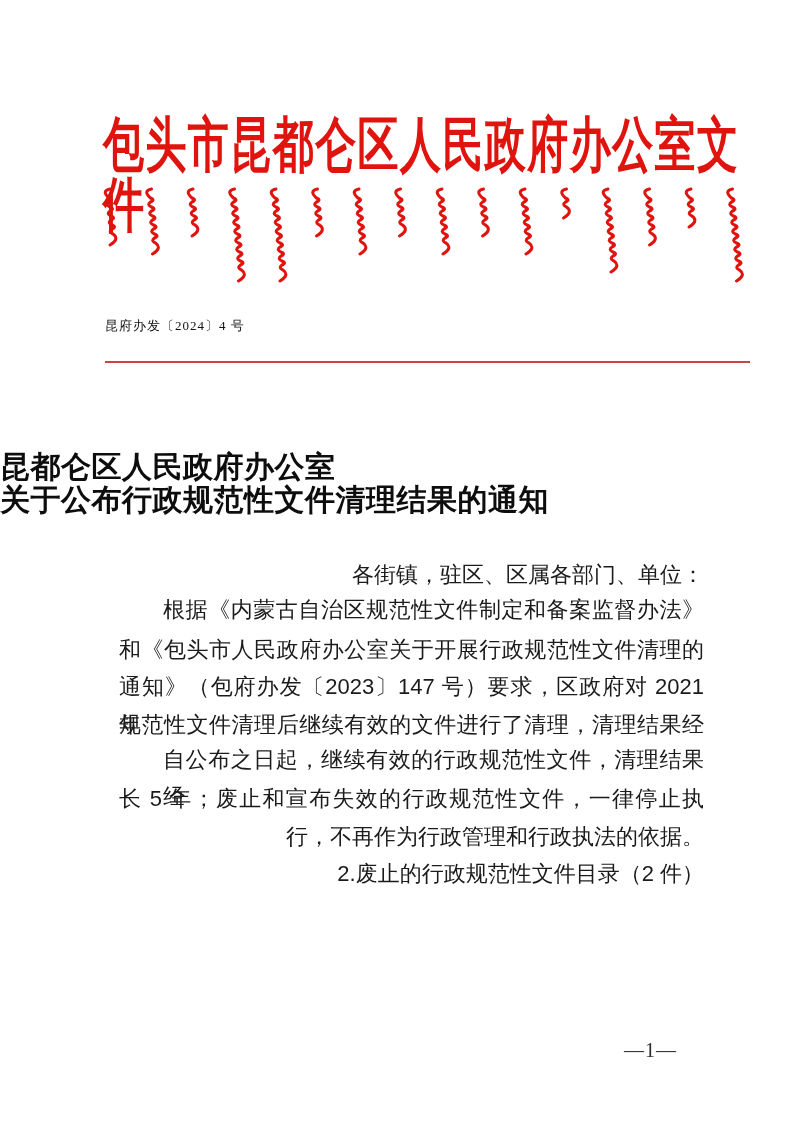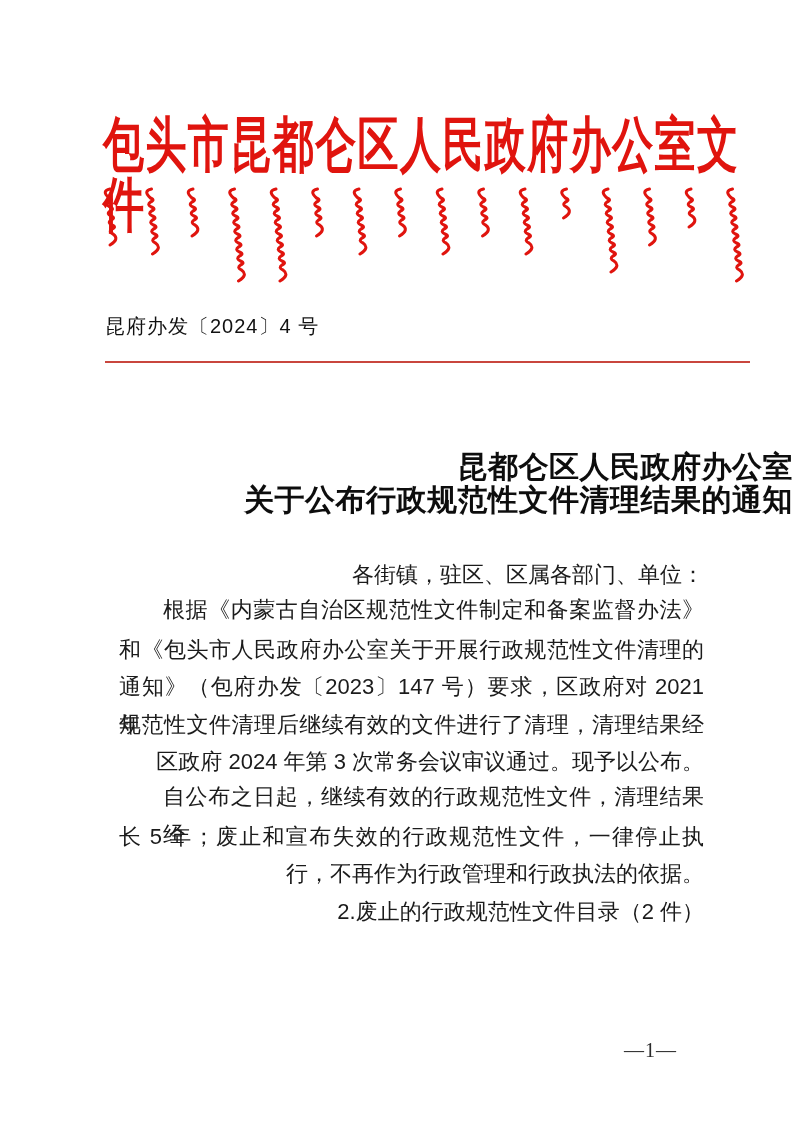--- a/index.html
+++ b/index.html
@@ -19,30 +19,30 @@
   }
   .mongolian {
     position:absolute; top:183px; left:96px; width:656px; height:118px;
   }
   .mongolian path {
     stroke:var(--red); fill:none; stroke-width:3;
     stroke-linecap:round; stroke-linejoin:round;
   }
   .doc-number {
     position:absolute; top:314px; left:105px;
-    font-family:Liberation Sans, sans-serif;
-    font-size:20px; line-height:24px; letter-spacing:1px; color:#111;
+    font-family:Liberation Serif, serif;
+    font-size:13px; line-height:24px; letter-spacing:1px; color:#111;
   }
   .red-rule {
     position:absolute; top:361px; left:105px; width:645px; height:2px;
     background:var(--rule-red);
   }
   .doc-title {
     position:absolute; top:450px; left:0; width:793px;
-    text-align:right; font-weight:bold; font-size:30px; line-height:33px;
+    text-align:left; font-weight:bold; font-size:30px; line-height:33px;
     color:#0d0d0d; letter-spacing:0.5px;
   }
   .body-block {
     position:absolute; top:556px; left:119px; width:585px;
     font-size:22px; color:var(--ink);
   }
   .bline {
     height:37.4px; line-height:37.4px; white-space:nowrap;
     text-align:right;
   }
@@ -91,21 +91,20 @@
     <div>昆都仑区人民政府办公室</div>
     <div>关于公布行政规范性文件清理结果的通知</div>
   </div>
 
   <div class="body-block">
     <div class="bline">各街镇，驻区、区属各部门、单位：</div>
     <div class="bline j ind">根据《内蒙古自治区规范性文件制定和备案监督办法》</div>
     <div class="bline j">和《包头市人民政府办公室关于开展行政规范性文件清理的</div>
     <div class="bline j">通知》（包府办发〔2023〕147 号）要求，区政府对 2021 年</div>
     <div class="bline j">规范性文件清理后继续有效的文件进行了清理，清理结果经</div>
-    <div class="bline">区政府 2024 年第 3 次常务会议审议通过。现予以公布。</div>
     <div class="bline j ind">自公布之日起，继续有效的行政规范性文件，清理结果经</div>
     <div class="bline j">长 5 年；废止和宣布失效的行政规范性文件，一律停止执</div>
     <div class="bline">行，不再作为行政管理和行政执法的依据。</div>
     <div class="bline ind2">2.废止的行政规范性文件目录（2 件）</div>
   </div>
 
   <div class="footer">—1—</div>
 
 </div>
 

